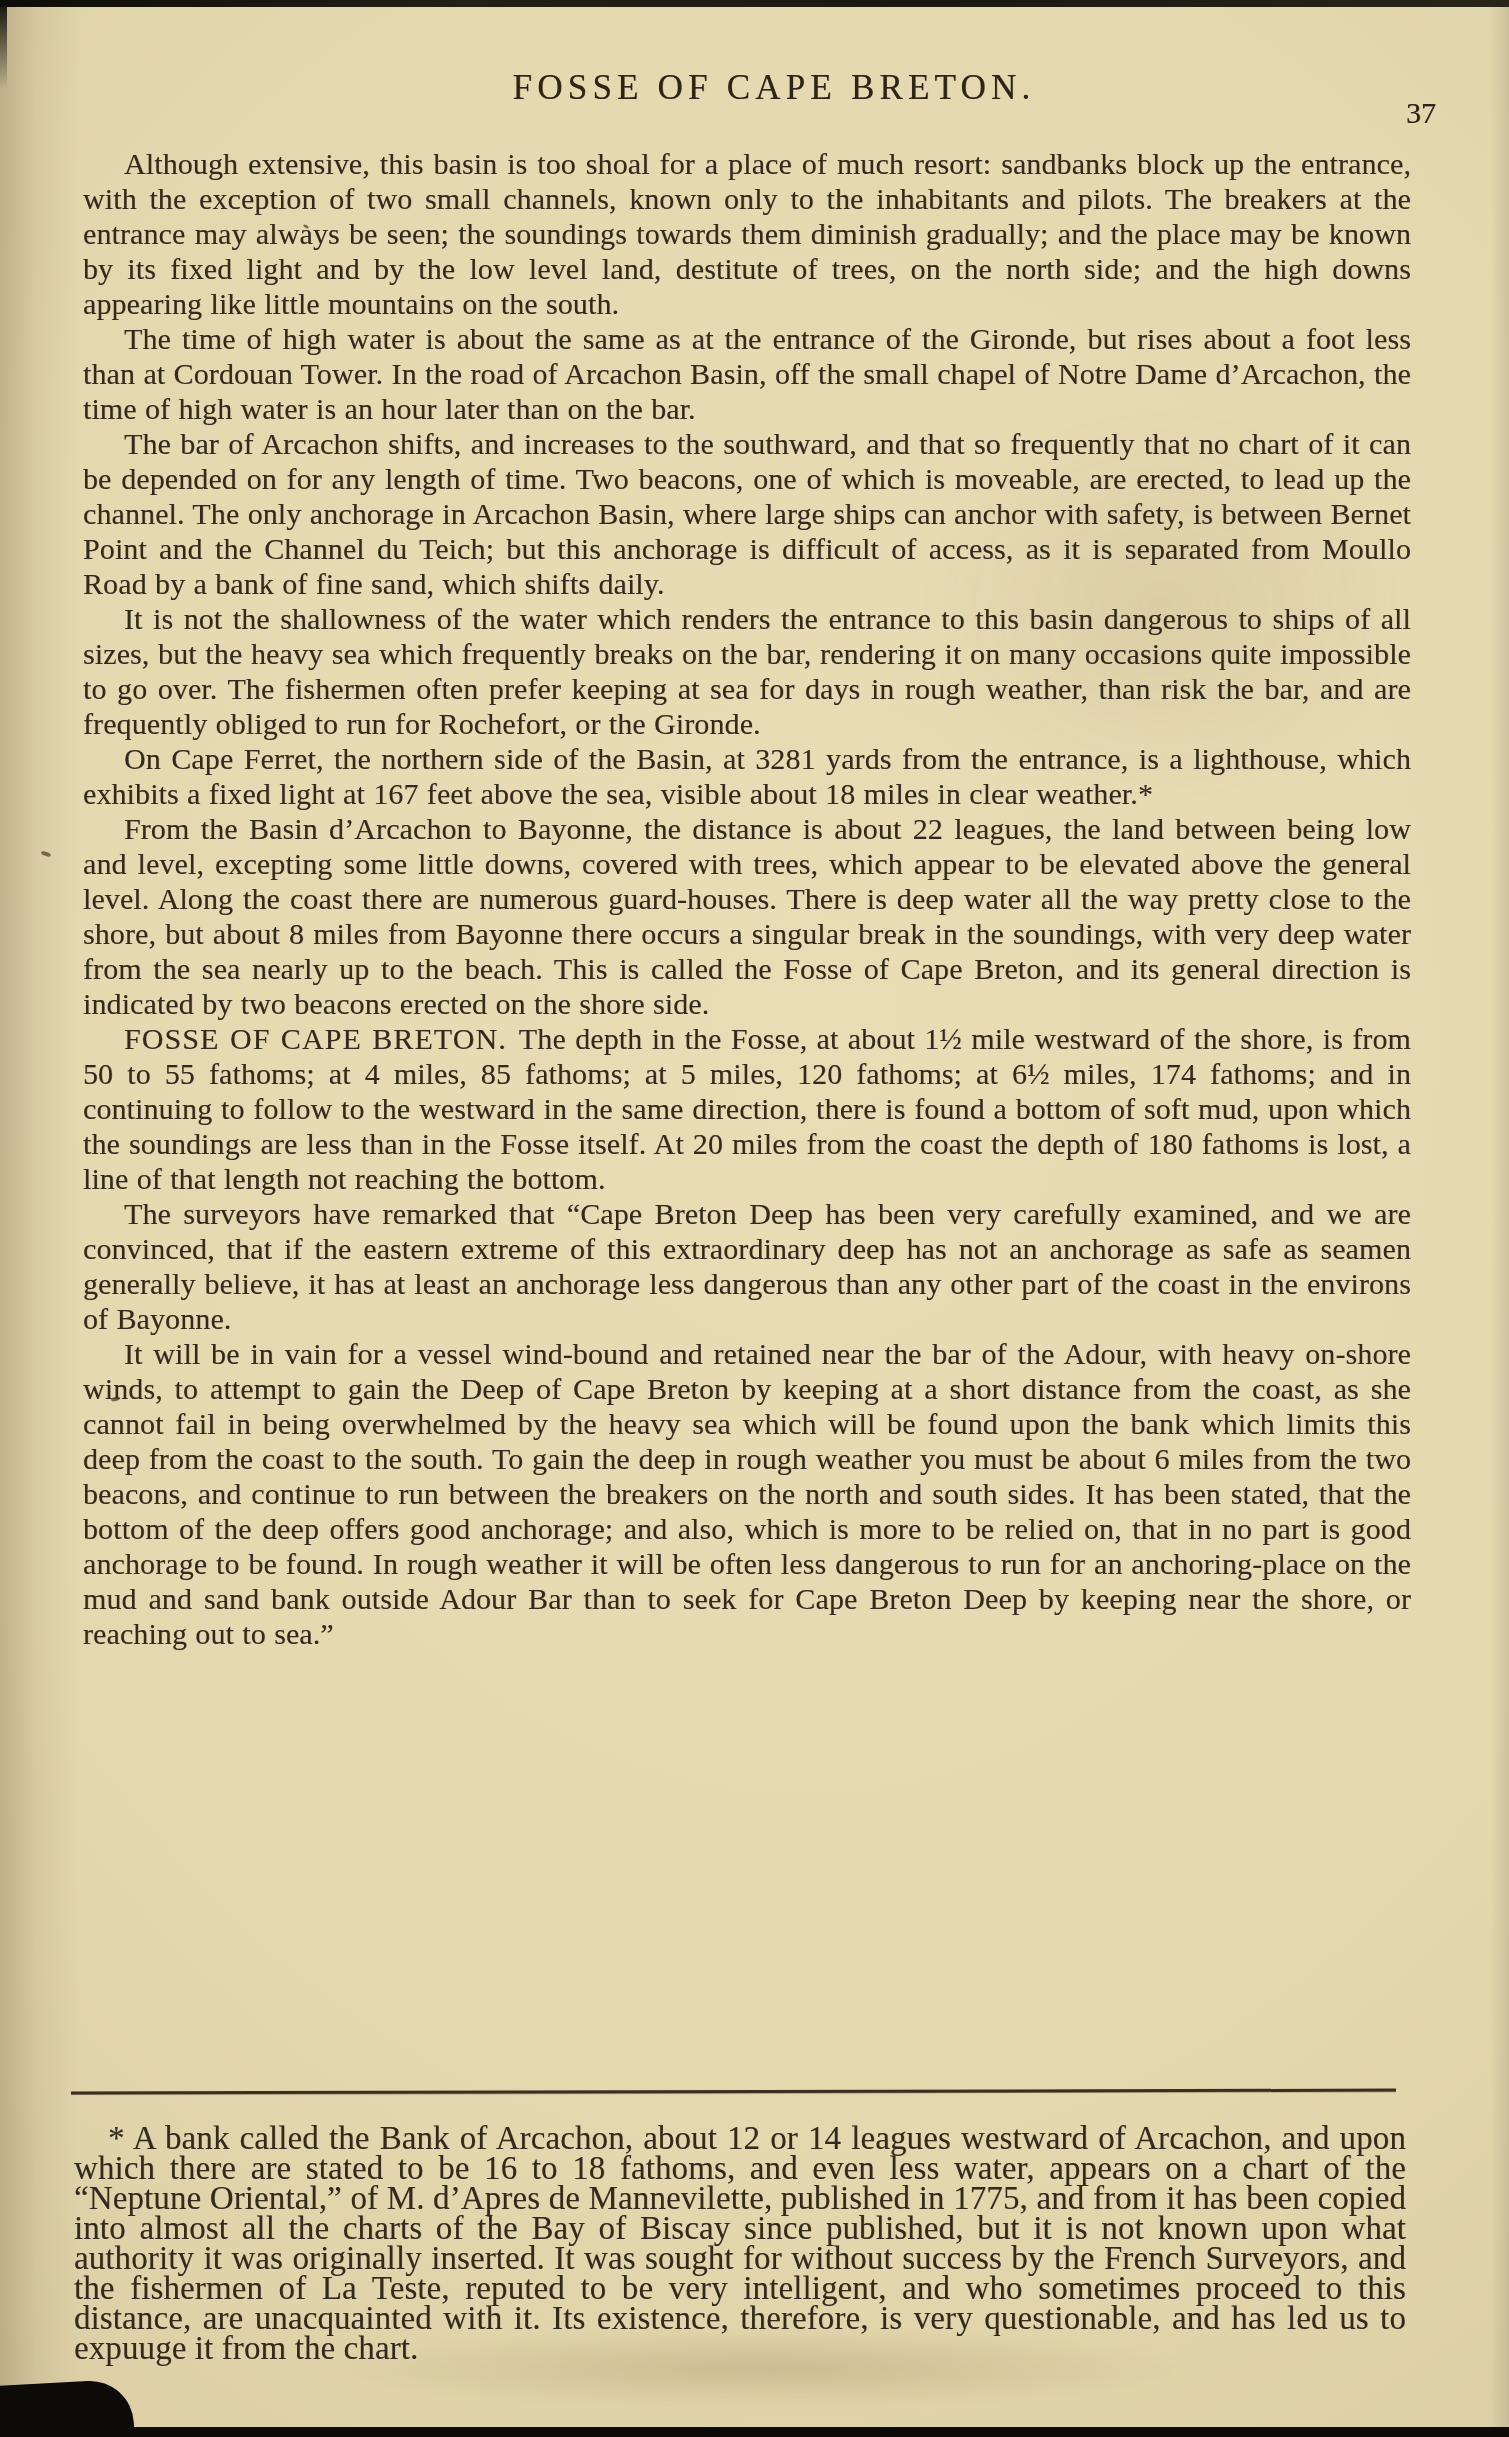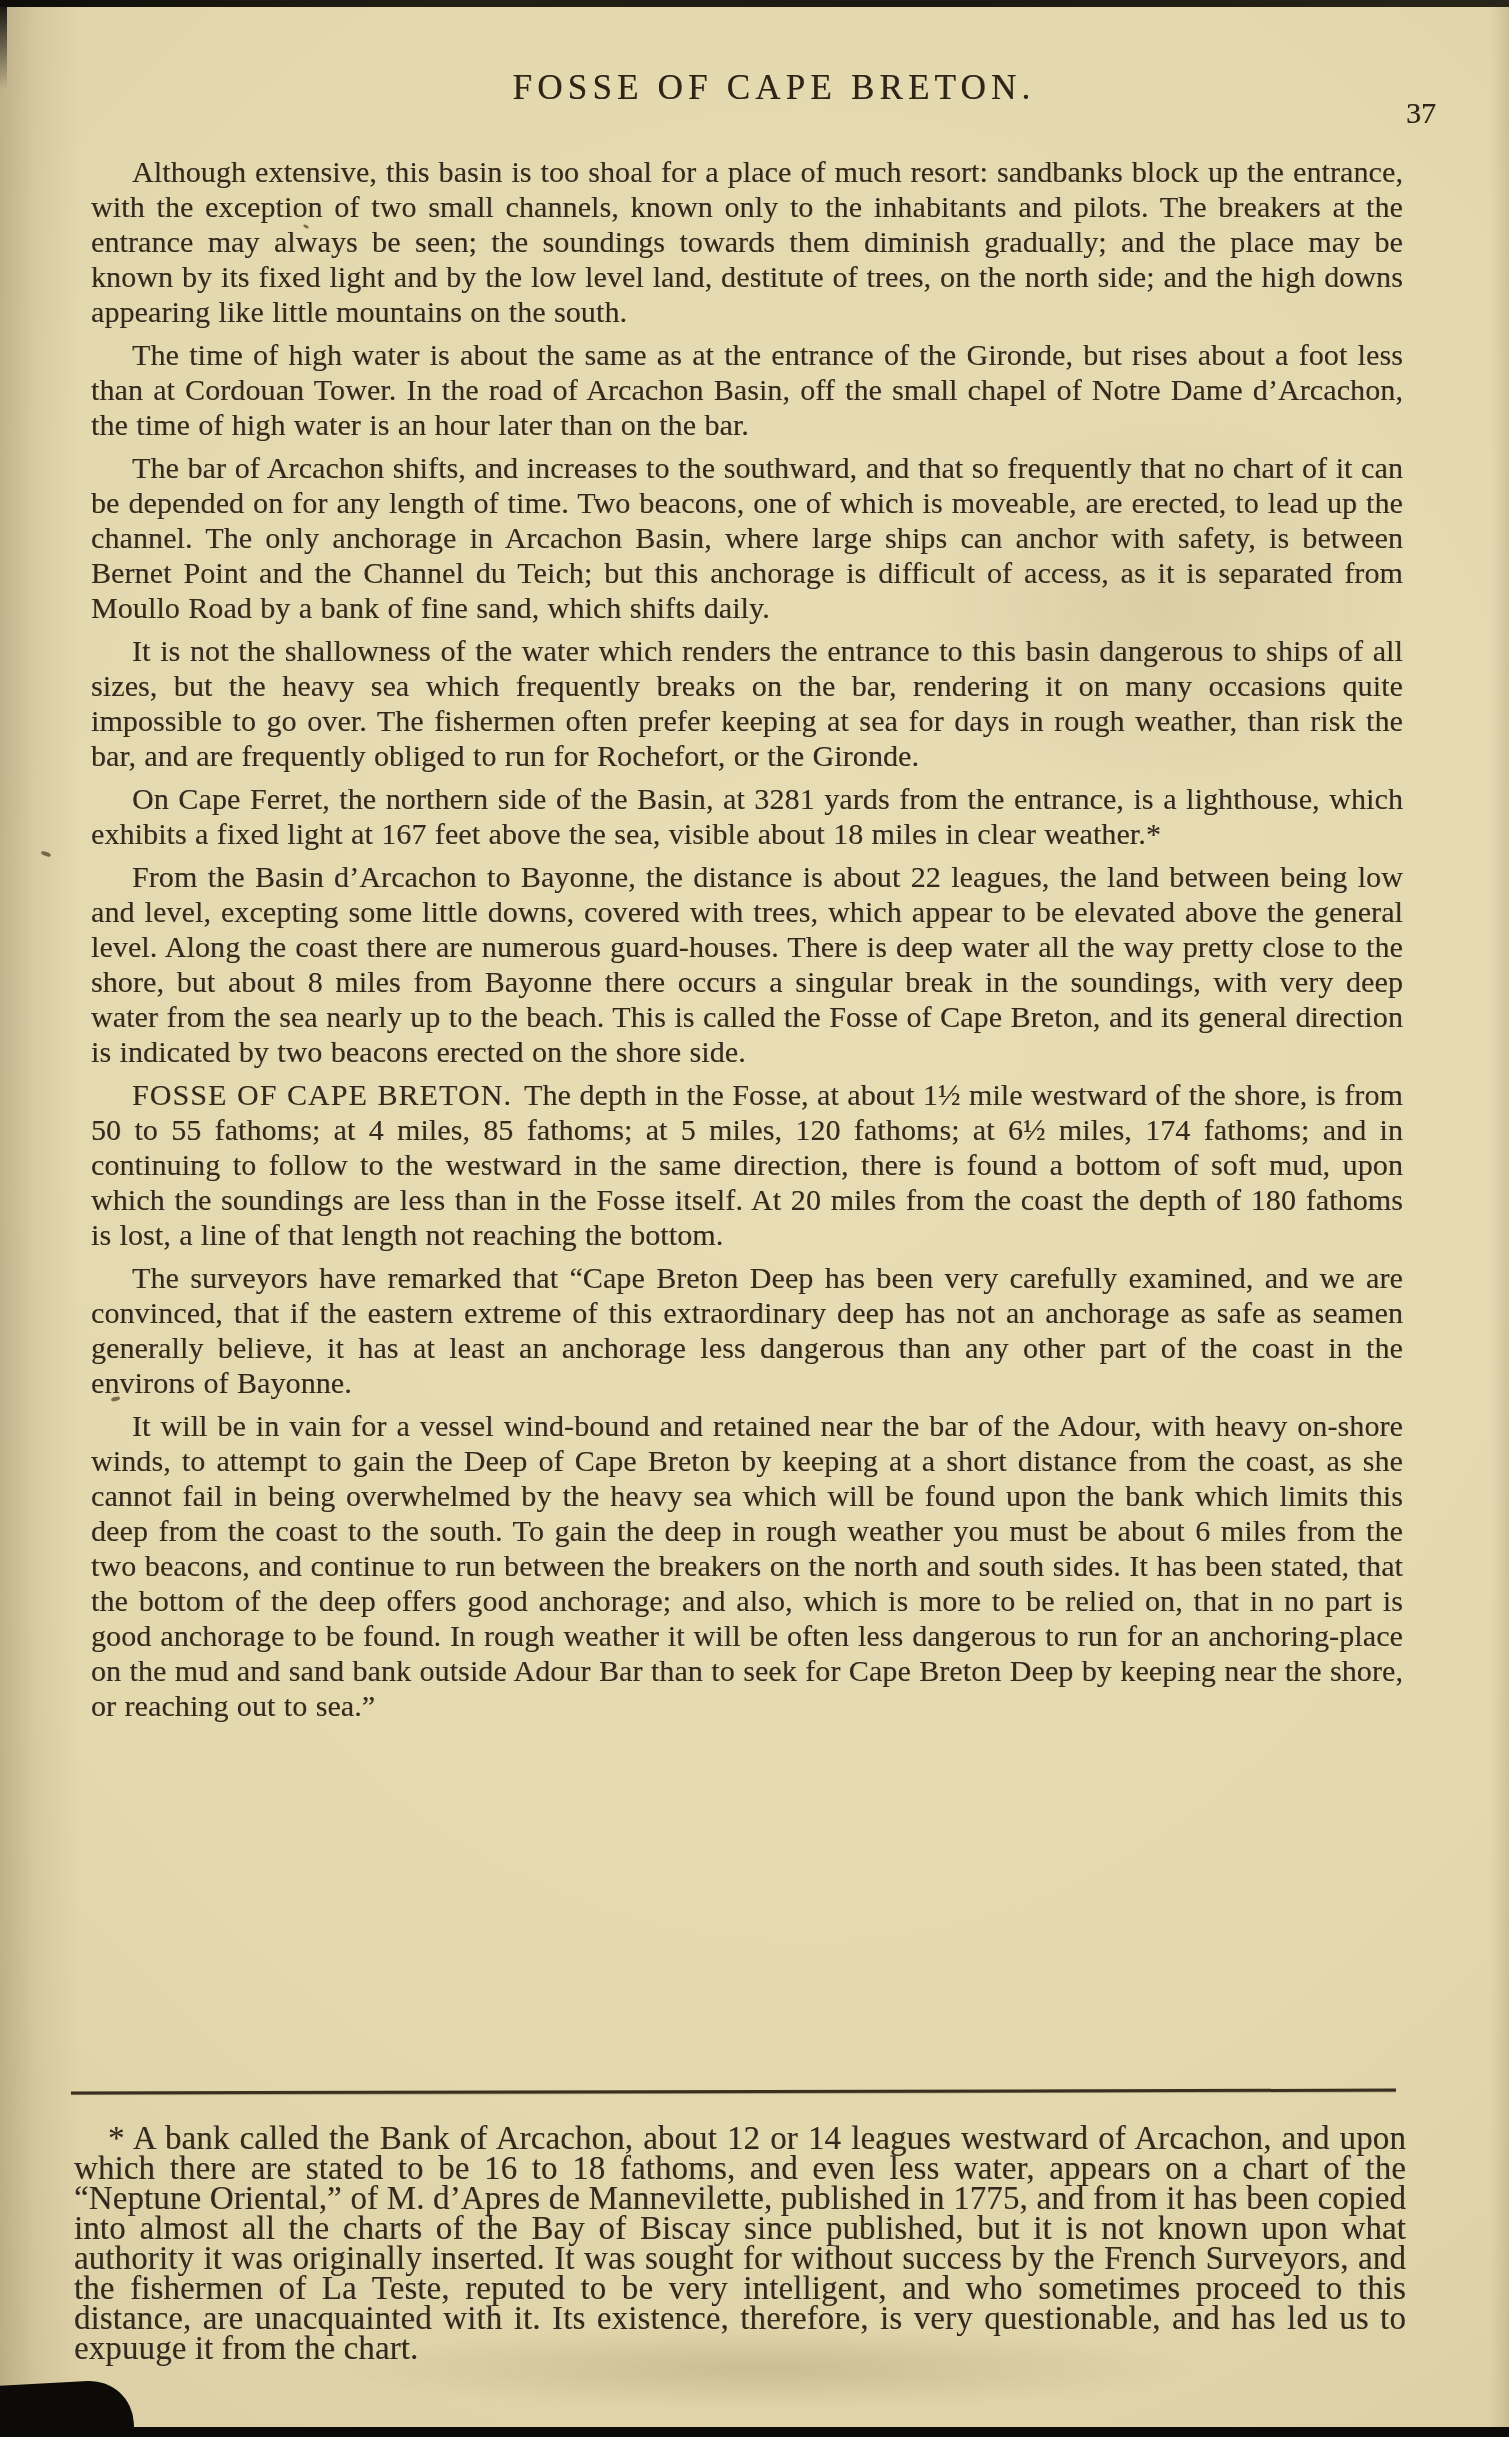--- a/index.html
+++ b/index.html
@@ -61,21 +61,21 @@
     font-size: 30px; color: #2e2517;
     text-shadow: 0.4px 0.4px 0.4px rgba(46,37,23,0.55);
     margin-top: 28px;
   }
   
   .body-text {
     position: absolute; top: 146px; left: 83px; width: 1328px;
     max-height: 1933px; overflow: hidden;
   }
   .body-text p {
-    margin: 8px; padding: 0;
+    margin: 0; padding: 0;
     text-indent: 41px;
     text-align: justify;
     font-size: 30px; line-height: 35px;
     letter-spacing: 0.1px;
     word-spacing: 0.7px;
     text-shadow: 0.4px 0.4px 0.4px rgba(51,42,29,0.35);
   }
   .inline-head { letter-spacing: 1.1px; margin-right: 12px; }
   
   .footnote-rule {

